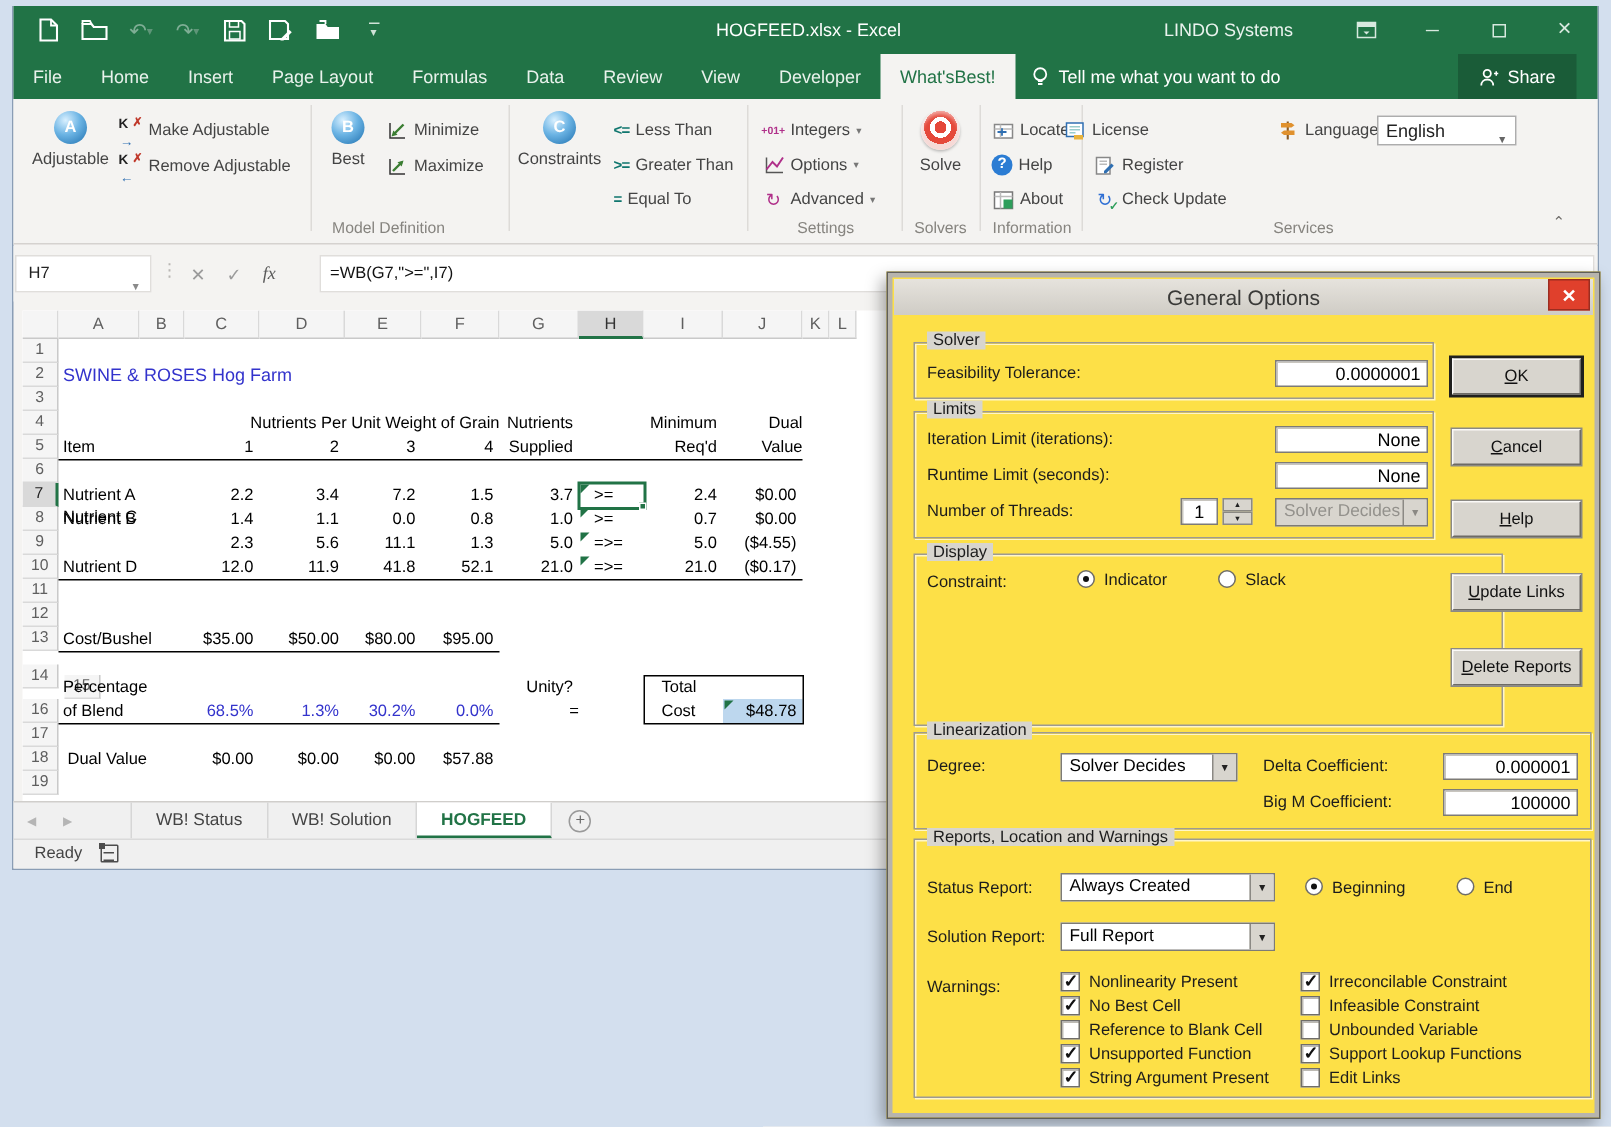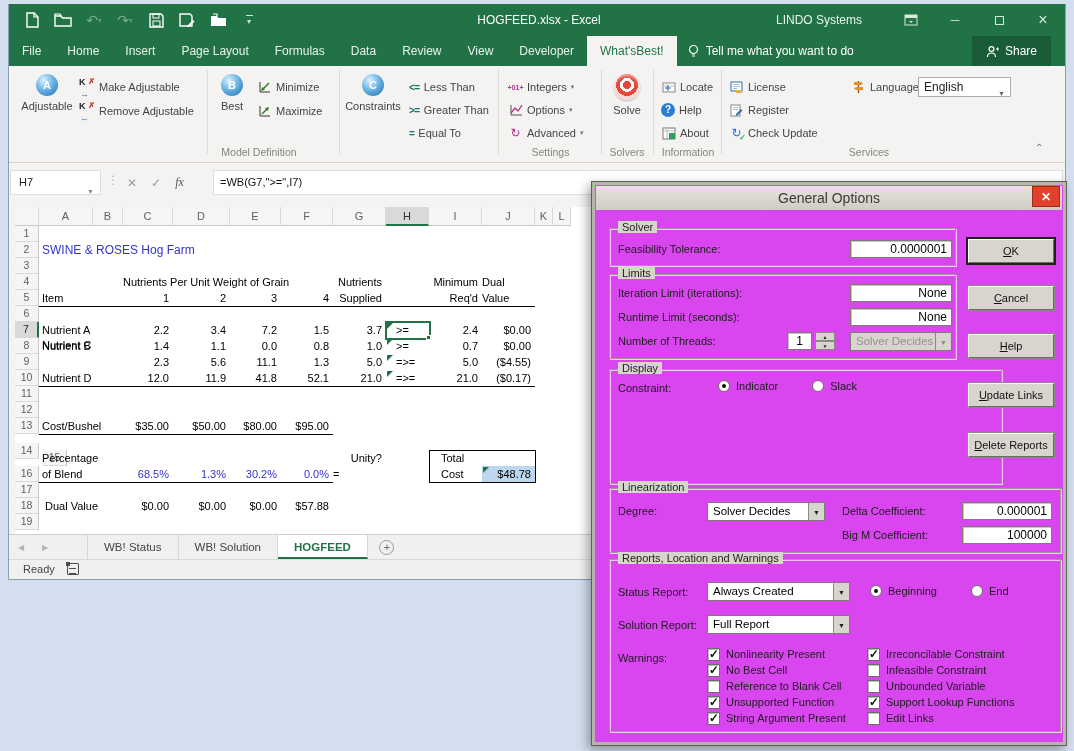--- a/index.html
+++ b/index.html
@@ -59,21 +59,21 @@
 
   
   .sheet { position:absolute; left:6px; top:203px; width:576px; height:327px; background:#fff; overflow:hidden; }
   .colhead, .corner { position:absolute; top:0; height:19px; background:#f5f5f5; border-right:1px solid #d9d9d9; border-bottom:1px solid #c9c9c9; font-size:11px; color:#5f5f5f; text-align:center; line-height:18px; }
   .colhead.selhead { background:#d9d9d9; border-bottom:2px solid #217346; color:#333; }
   .rowhead { position:absolute; left:0; width:24px; background:#f5f5f5; border-right:1px solid #c9c9c9; border-bottom:1px solid #d9d9d9; font-size:10.5px; color:#5f5f5f; text-align:center; }
   .rowhead.selhead { background:#d9d9d9; border-right:2px solid #217346; color:#222; }
   .cell { position:absolute; height:16px; font-size:11px; color:#000; line-height:16px; white-space:nowrap; z-index:1; }
   .cell.al { text-align:left; padding-left:3px; }
   .cell.ar { text-align:right; padding-right:4px; }
-  .cell.ac { text-align:left; }
+  .cell.ac { text-align:right; }
   .cell.blue { color:#3333cc; }
   .cell.title { color:#3333cc; font-size:12px; overflow:visible; width:220px !important; }
   .cell.result { background:#bdd7ee; }
   .cell.ind { padding-left:10px; color:#000; }
   .tri { position:absolute; left:1px; top:1px; width:0; height:0; border-top:6px solid #217346; border-right:6px solid transparent; }
   .ln { position:absolute; height:1px; background:#000; z-index:2; }
   .totalbox { position:absolute; border:1px solid #000; z-index:2; }
   .selbox { position:absolute; border:2px solid #217346; z-index:3; }
   .handle { position:absolute; width:5px; height:5px; background:#217346; border:1px solid #fff; z-index:4; }
 
@@ -85,21 +85,21 @@
   .stab.active { background:#fff; color:#217346; font-weight:bold; border-bottom:2px solid #217346; }
   .addsheet { width:38px; display:flex; align-items:center; justify-content:center; }
   .addsheet .plus { width:15px; height:15px; border:1px solid #9a9a9a; border-radius:50%; color:#6a6a6a; font-size:11px; line-height:13px; text-align:center; }
   .statusbar { position:absolute; left:0; top:555px; width:100%; height:20px; background:#f0f0f0; border-top:1px solid #dadada; font-size:11px; color:#444; }
   .statusbar .ready { position:absolute; left:14px; top:3px; }
   .macroicon { position:absolute; left:58px; top:3px; width:12px; height:12px; border:1.5px solid #4d4d4d; border-radius:1px; }
   .macroicon:before { content:""; position:absolute; left:-2px; top:-2px; width:4px; height:4px; background:#4d4d4d; }
   .macroicon:after { content:""; position:absolute; left:1px; top:4px; width:7px; height:4px; border-top:1px solid #4d4d4d; border-bottom:1px solid #4d4d4d; }
 
   
-  .dlg { position:absolute; left:591px; top:181px; width:476px; height:565px; background:#d946ef; border:1px solid #5f5e5a; box-shadow:inset 0 0 0 3px #b7b4ad, -3px 4px 10px rgba(0,0,0,.35); z-index:10; }
+  .dlg { position:absolute; left:591px; top:181px; width:476px; height:565px; background:#fde047; border:1px solid #5f5e5a; box-shadow:inset 0 0 0 3px #b7b4ad, -3px 4px 10px rgba(0,0,0,.35); z-index:10; }
   .dlg-title { position:absolute; left:4px; top:4px; right:4px; height:24px; background:linear-gradient(#e6e3dd,#cfccc5); text-align:center; font-size:14px; color:#3a3a38; line-height:24px; }
   .dlg-close { position:absolute; right:6px; top:4px; width:28px; height:21px; background:#e0402c; color:#fff; font-size:12px; font-weight:bold; text-align:center; line-height:21px; border:1px solid #9b2d20; }
   .fs { position:absolute; border:1px solid #9d9a92; box-shadow:1px 1px 0 rgba(255,255,255,.7), inset 1px 1px 0 rgba(255,255,255,.7); }
   .fs .legend { position:absolute; top:-8px; left:8px; background:#d8d5ce; padding:0 4px; font-size:11px; color:#1c1c1c; }
   .dl { position:absolute; font-size:11px; color:#1c1c1c; white-space:nowrap; }
   .inp { position:absolute; height:18px; background:#fff; border:1px solid #7d7b76; box-shadow:inset 1px 1px 0 #c8c5be; font-size:12px; color:#000; line-height:16px; text-align:right; padding-right:4px; }
   .combo { position:absolute; height:19px; background:#fff; border:1px solid #7d7b76; font-size:11.5px; color:#000; line-height:17px; padding-left:5px; }
   .combo .cbtn { position:absolute; right:0; top:0; width:16px; height:17px; background:#d8d5ce; border-left:1px solid #8b8984; text-align:center; }
   .combo .cbtn:after { content:"▼"; font-size:7px; color:#222; line-height:17px; }
   .combo.disabled { background:#d8d5ce; color:#93918c; }
@@ -333,21 +333,21 @@
             <rect x="1" y="1" width="12" height="11" fill="#fff" stroke="#777"></rect>
             <path d="M1 4h12M5 1v11" stroke="#bbb"></path>
             <rect x="7" y="6" width="6" height="6" fill="#2e9e5b"></rect>
           </svg>
         </span>
       <span>About</span>
     </div>
     <div class="glabel" style="left:646px; top:80px; width:66px;">Information</div>
     <div class="vsep" style="left:712px;"></div>
 
-    <div class="smallrow" style="left:720px; top:12px;">
+    <div class="smallrow" style="left:700px; top:12px;">
       <span class="opicon">
           <svg width="13" height="13" viewBox="0 0 13 13">
             <rect x="1" y="1" width="11" height="9" fill="#fff" stroke="#2f6fb2"></rect>
             <path d="M3 3.5h7M3 5.5h7M3 7.5h4" stroke="#9cc"></path>
             <rect x="6" y="9" width="6" height="3" fill="#e8b33c"></rect>
           </svg>
         </span>
       <span>License</span>
     </div>
     <div class="smallrow" style="left:720px; top:35px;">

